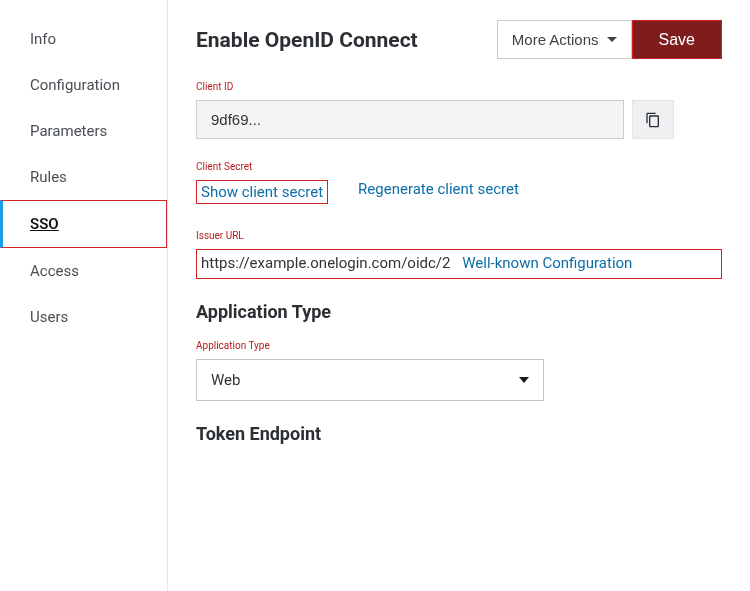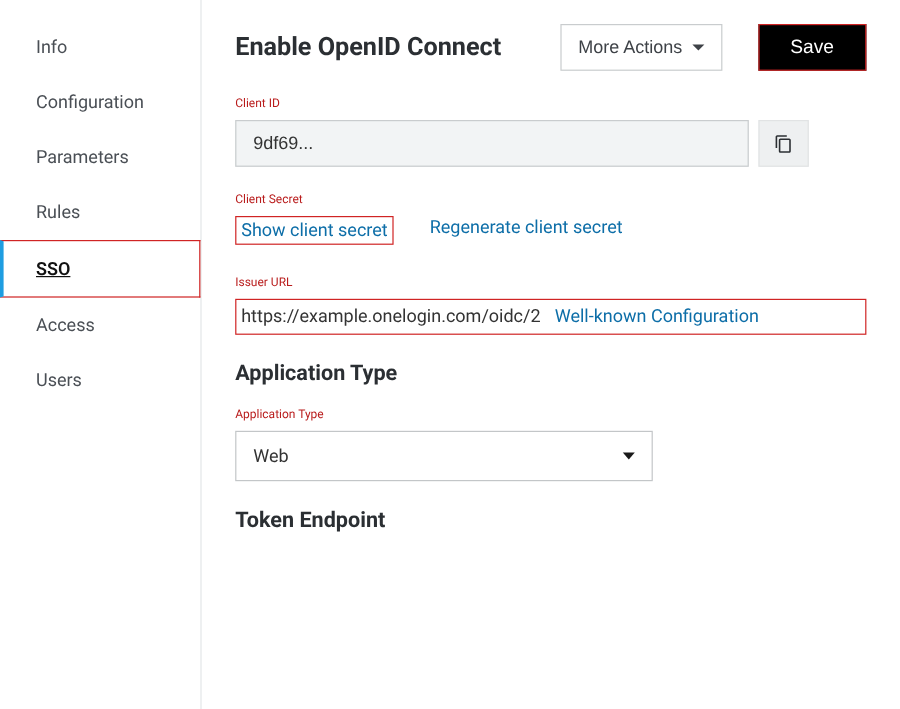--- a/index.html
+++ b/index.html
@@ -39,40 +39,40 @@
     display: flex;
     align-items: center;
     justify-content: space-between;
     margin-bottom: 22px;
   }
   .page-title {
     font-size: 21px;
     font-weight: 700;
     color: #2b2f33;
   }
-  .actions { display: flex; gap: 30px; border-radius: 13px; }
+  .actions { display: flex; gap: 0; border-radius: 13px; }
   .btn-more {
     background: #fff;
     border: 1px solid #c9ccce;
     padding: 10px 14px;
     font-size: 15px;
     color: #3e4247;
     cursor: pointer;
     display: inline-flex;
     align-items: center;
     gap: 8px;
   }
   .caret-down {
     width: 0; height: 0;
     border-left: 5px solid transparent;
     border-right: 5px solid transparent;
     border-top: 5px solid #3e4247;
   }
   .btn-save {
-    background: #000000;
+    background: #7f1d1d;
     border: none;
     color: #fff;
     font-size: 16px;
     padding: 6px 26px;
     cursor: pointer;
   }
   .hl-red { border: 1px solid #d02424; }
   .field-label {
     font-size: 10px;
     color: #b91c1c;

